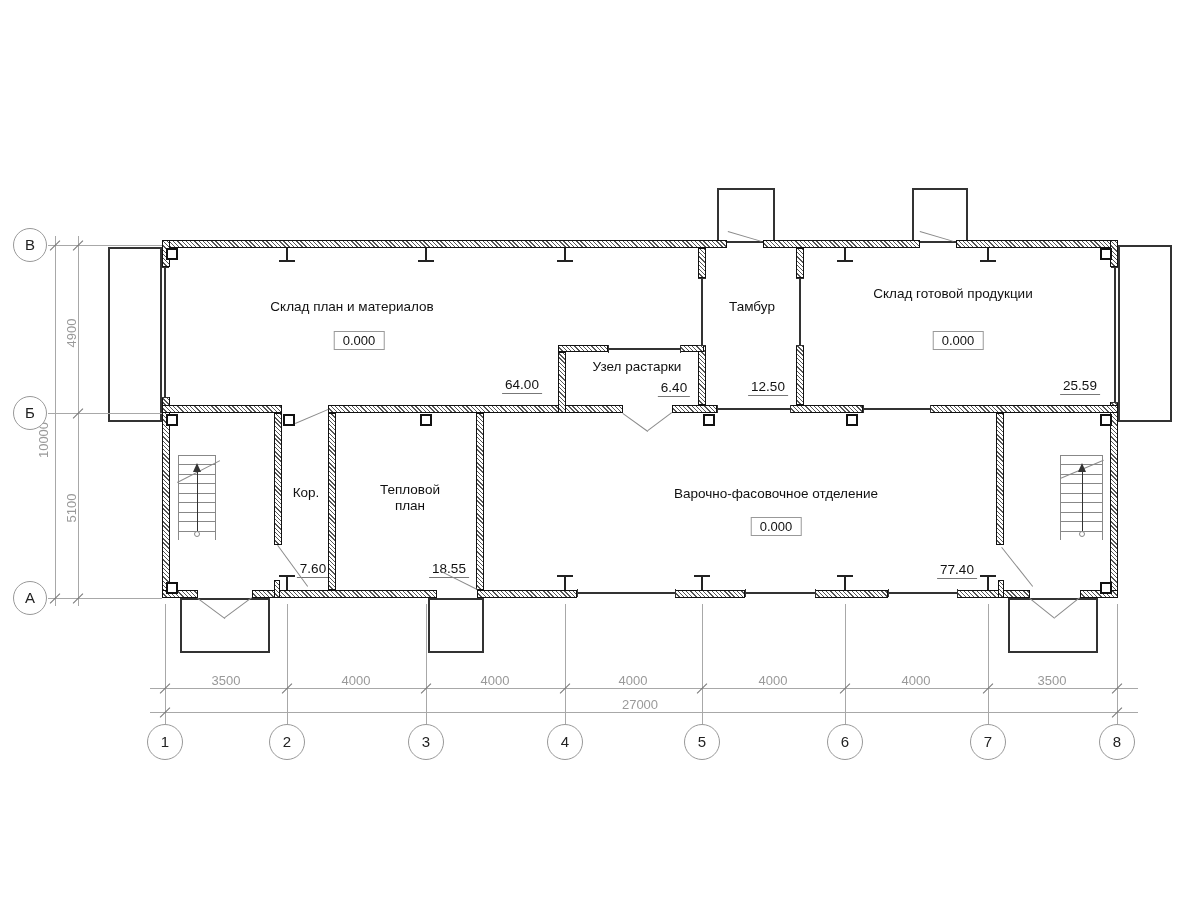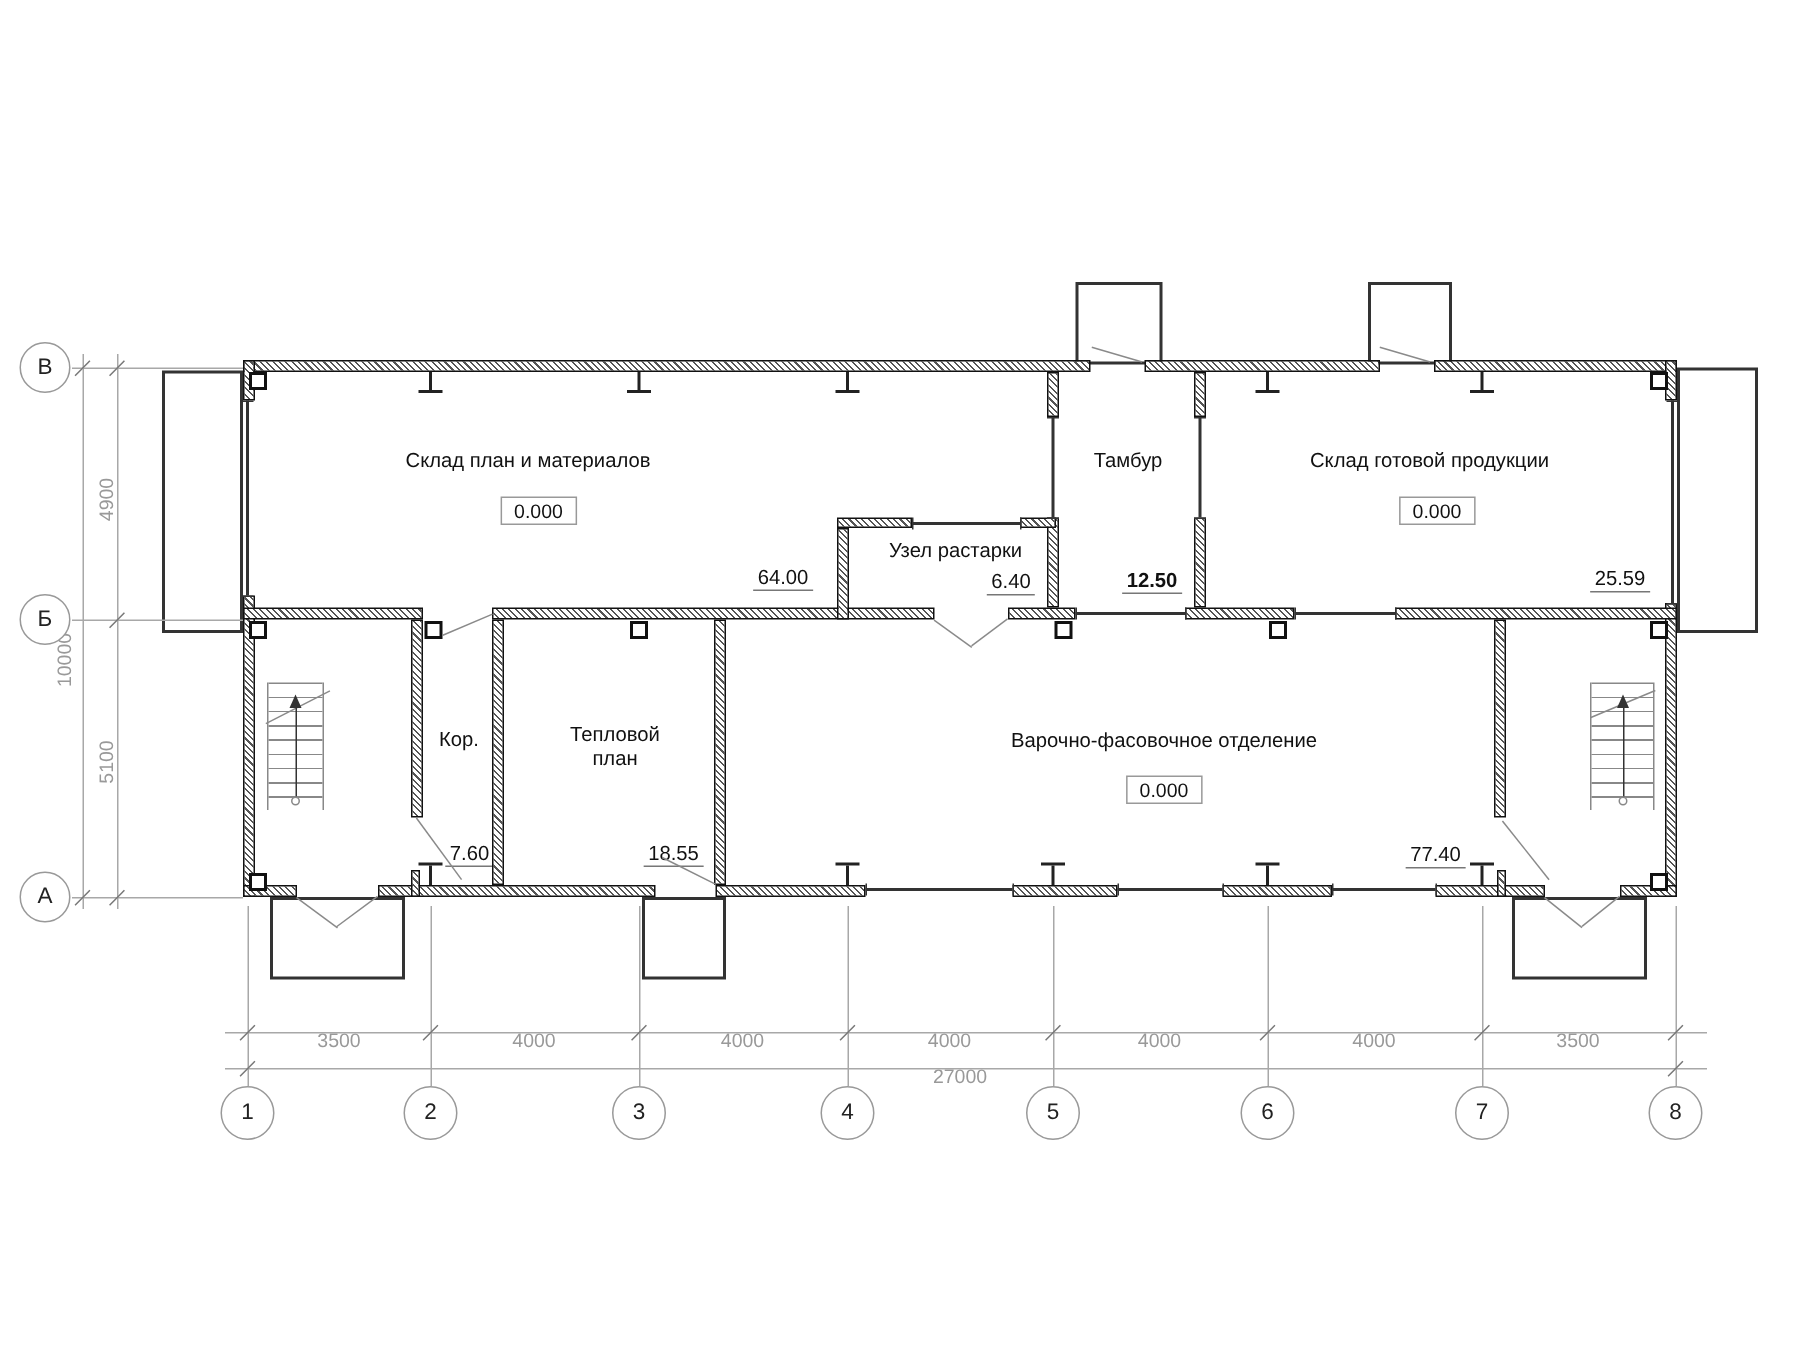--- a/index.html
+++ b/index.html
@@ -8,21 +8,21 @@
   .title{position:absolute;top:118px;left:640px;transform:translateX(-50%);
          font-size:16px;font-style:italic;color:#1a1a1a;
          border-bottom:1px solid #888;padding:0 6px 3px;white-space:nowrap;}
   .room-label{position:absolute;transform:translateX(-50%);font-size:13.5px;color:#111;
               text-align:center;white-space:nowrap;}
   .room-label.wrap{white-space:normal;width:86px;line-height:1.15;}
   .elev-box{position:absolute;transform:translateX(-50%);font-size:13px;color:#111;
             border:1px solid #999;background:#fff;padding:1px 8px;white-space:nowrap;}
   .area-label{position:absolute;transform:translateX(-50%);font-size:13.5px;color:#111;
               border-bottom:1px solid #777;padding:0 3px 1px;white-space:nowrap;background:#fff;}
-  .dim-text{position:absolute;transform:translateX(-50%);font-size:13px;color:#999;white-space:nowrap;margin-top:13px;}
+  .dim-text{position:absolute;transform:translateX(-50%);font-size:13px;color:#999;white-space:nowrap;}
   .dim-text-v{position:absolute;transform:translate(-50%,-50%) rotate(-90deg);
               font-size:13px;color:#999;white-space:nowrap;}
   .wall{position:absolute;box-sizing:border-box;border:1px solid #111;
         background:repeating-linear-gradient(45deg,#fff 0 2px,#555 2px 3px);}
   .outline{position:absolute;box-sizing:border-box;border:2px solid #333;background:transparent;}
   .winline{position:absolute;background:#333;}
   .tick{position:absolute;background:#333;}
   .dimline{position:absolute;background:#a8a8a8;}
   .seg{position:absolute;height:1px;transform-origin:0 0;}
   .slash{position:absolute;width:14px;height:1px;background:#777;transform-origin:center;transform:rotate(-45deg);}
@@ -39,33 +39,33 @@
                 box-sizing:border-box;background:#fff;}
 </style>
 </head>
 <body>
 
 <div id="plan">
 
 
   <div class="room-label" style="left:352px;top:299px;">Склад план и материалов</div>
   <div class="room-label" style="left:752px;top:299px;">Тамбур</div>
-  <div class="room-label" style="left:953px;top:299px;">Склад готовой продукции</div>
+  <div class="room-label" style="left:953px;top:286px;">Склад готовой продукции</div>
   <div class="room-label" style="left:637px;top:359px;">Узел растарки</div>
   <div class="room-label" style="left:306px;top:485px;">Кор.</div>
   <div class="room-label wrap" style="left:410px;top:482px;">Тепловой план</div>
   <div class="room-label" style="left:776px;top:486px;">Варочно-фасовочное отделение</div>
 
   <div class="elev-box" style="left:359px;top:331px;">0.000</div>
   <div class="elev-box" style="left:958px;top:331px;">0.000</div>
   <div class="elev-box" style="left:776px;top:517px;">0.000</div>
 
   <div class="area-label" style="left:522px;top:377px;">64.00</div>
   <div class="area-label" style="left:674px;top:380px;">6.40</div>
-  <div class="area-label" style="left:768px;top:379px;font-weight:bold;">12.50</div>
+  <div class="area-label" style="left:768px;top:379px;">12.50</div>
   <div class="area-label" style="left:1080px;top:378px;">25.59</div>
   <div class="area-label" style="left:313px;top:561px;">7.60</div>
   <div class="area-label" style="left:449px;top:561px;">18.55</div>
   <div class="area-label" style="left:957px;top:562px;">77.40</div>
 
   <div class="dim-text" style="left:226px;top:673px;">3500</div>
   <div class="dim-text" style="left:356px;top:673px;">4000</div>
   <div class="dim-text" style="left:495px;top:673px;">4000</div>
   <div class="dim-text" style="left:633px;top:673px;">4000</div>
   <div class="dim-text" style="left:773px;top:673px;">4000</div>

